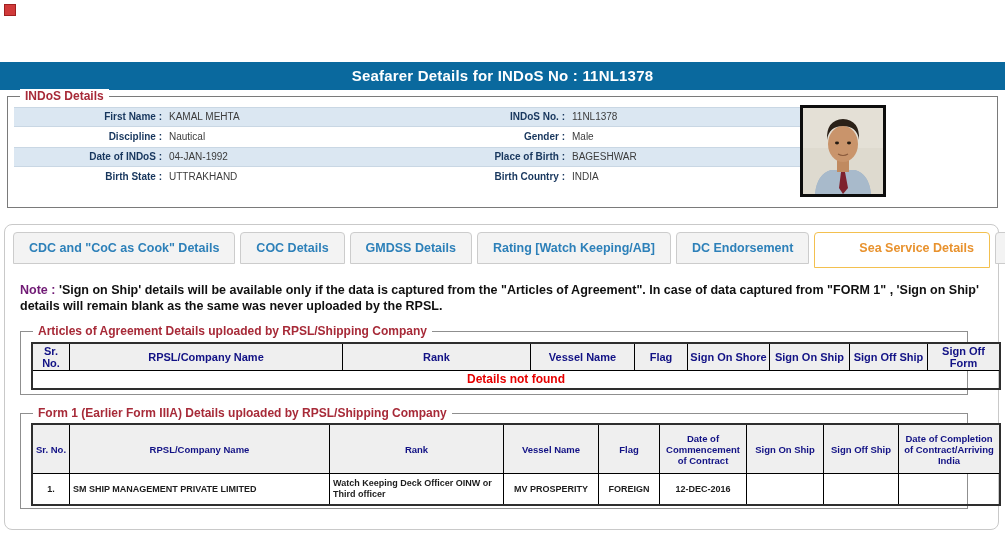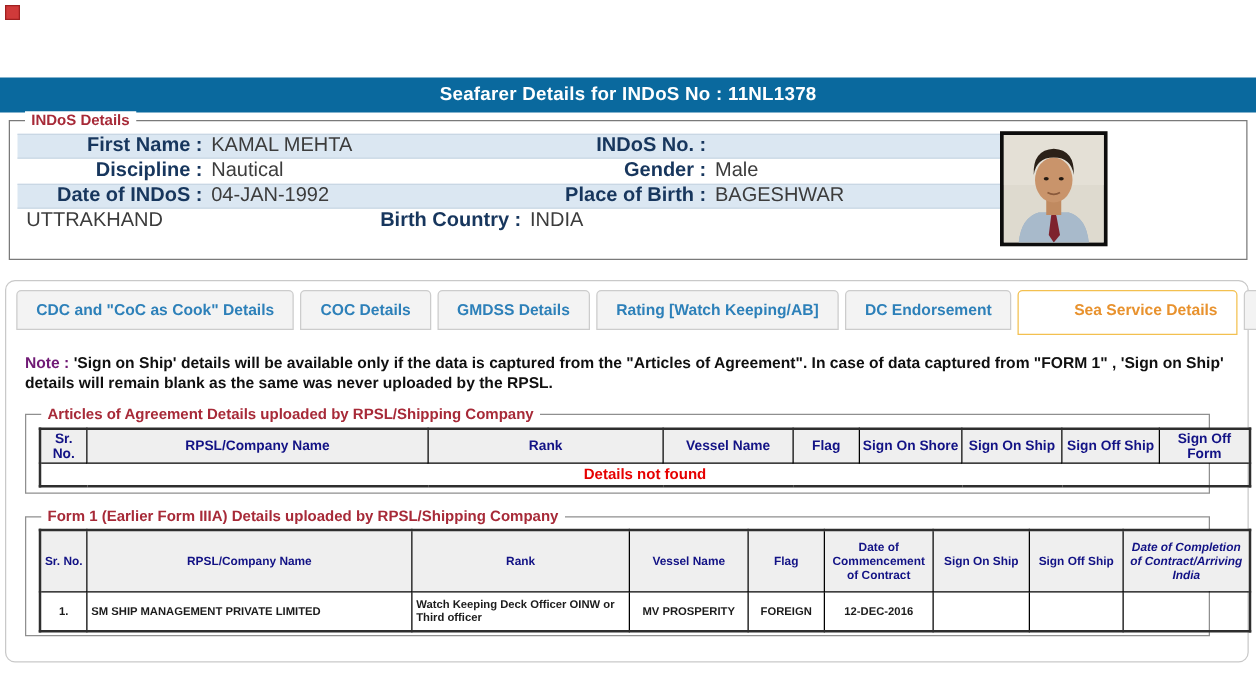--- a/index.html
+++ b/index.html
@@ -16,21 +16,21 @@
               line-height:28px;text-align:center;letter-spacing:.2px;}
 
   
   .fieldset{position:absolute;background:#fff;border:1px solid #8f8f8f;border-radius:0;}
   .fieldset .legend{position:absolute;top:-8px;left:12px;background:#fff;padding:0 5px;
                     color:#a72a38;font-weight:bold;font-size:12px;white-space:nowrap;}
 
   .indos-fieldset{left:7px;top:96px;width:989px;height:110px;border-color:#7a7a7a;}
 
   .ind-rows{position:absolute;left:6px;top:10px;width:788px;}
-  .ind-row{display:flex;height:20px;line-height:20px;font-size:16px;}
+  .ind-row{display:flex;height:20px;line-height:20px;font-size:10px;}
   .ind-row.stripe{background:#dbe7f2;border-top:1px solid #c9d7e4;border-bottom:1px solid #c9d7e4;box-sizing:border-box;line-height:18px;}
   .ind-row .cell{overflow:hidden;white-space:nowrap;}
   .c1l{width:148px;text-align:right;}
   .c1v{width:272px;padding-left:7px;}
   .c2l{width:124px;text-align:right;}
   .c2v{flex:1;padding-left:7px;}
   .lbl{font-weight:bold;color:#17365d;}
   .val{color:#3c3c3c;}
 
   
@@ -76,53 +76,55 @@
   .tbl-f1{top:9px;}
   .tbl-f1 th{font-size:9.5px;line-height:11px;height:46px;}
   .tbl-f1 th:nth-child(1){width:32px;}
   .tbl-f1 th:nth-child(2){width:255px;}
   .tbl-f1 th:nth-child(3){width:169px;}
   .tbl-f1 th:nth-child(4){width:90px;}
   .tbl-f1 th:nth-child(5){width:56px;}
   .tbl-f1 th:nth-child(6){width:82px;}
   .tbl-f1 th:nth-child(7){width:72px;}
   .tbl-f1 th:nth-child(8){width:70px;}
-  .tbl-f1 th:nth-child(9){width:96px;font-style:italic;}
+  .tbl-f1 th:nth-child(9){width:96px;}
   .tbl-f1 td{font-size:9px;font-weight:bold;color:#1c1c1c;text-align:center;
              height:28px;padding:1px 3px;line-height:11px;}
   .tbl-f1 td.left{text-align:left;}
 </style>
 </head>
 <body>
 
 <div class="broken-img"></div>
 
 <div class="header-bar">Seafarer Details for INDoS No : 11NL1378</div>
 
 <div class="fieldset indos-fieldset">
   <span class="legend">INDoS Details</span>
   <div class="ind-rows">
       <div class="ind-row stripe">
         <div class="cell lbl c1l">First Name :</div>
         <div class="cell val c1v">KAMAL MEHTA</div>
         <div class="cell lbl c2l">INDoS No. :</div>
+        <div class="cell val c2v">11NL1378</div>
       </div>
       <div class="ind-row">
         <div class="cell lbl c1l">Discipline :</div>
         <div class="cell val c1v">Nautical</div>
         <div class="cell lbl c2l">Gender :</div>
         <div class="cell val c2v">Male</div>
       </div>
       <div class="ind-row stripe">
         <div class="cell lbl c1l">Date of INDoS :</div>
         <div class="cell val c1v">04-JAN-1992</div>
         <div class="cell lbl c2l">Place of Birth :</div>
         <div class="cell val c2v">BAGESHWAR</div>
       </div>
       <div class="ind-row">
+        <div class="cell lbl c1l">Birth State :</div>
         <div class="cell val c1v">UTTRAKHAND</div>
         <div class="cell lbl c2l">Birth Country :</div>
         <div class="cell val c2v">INDIA</div>
       </div>
     </div>
   <div class="photo">
     <svg width="80" height="86" viewBox="0 0 80 86">
       <rect x="0" y="0" width="80" height="86" fill="#dedacf"></rect>
       <rect x="0" y="0" width="80" height="40" fill="#e4e0d6"></rect>
       <path d="M12 86 Q14 66 28 62 L52 62 Q66 66 68 86 Z" fill="#9fb2c4"></path>

